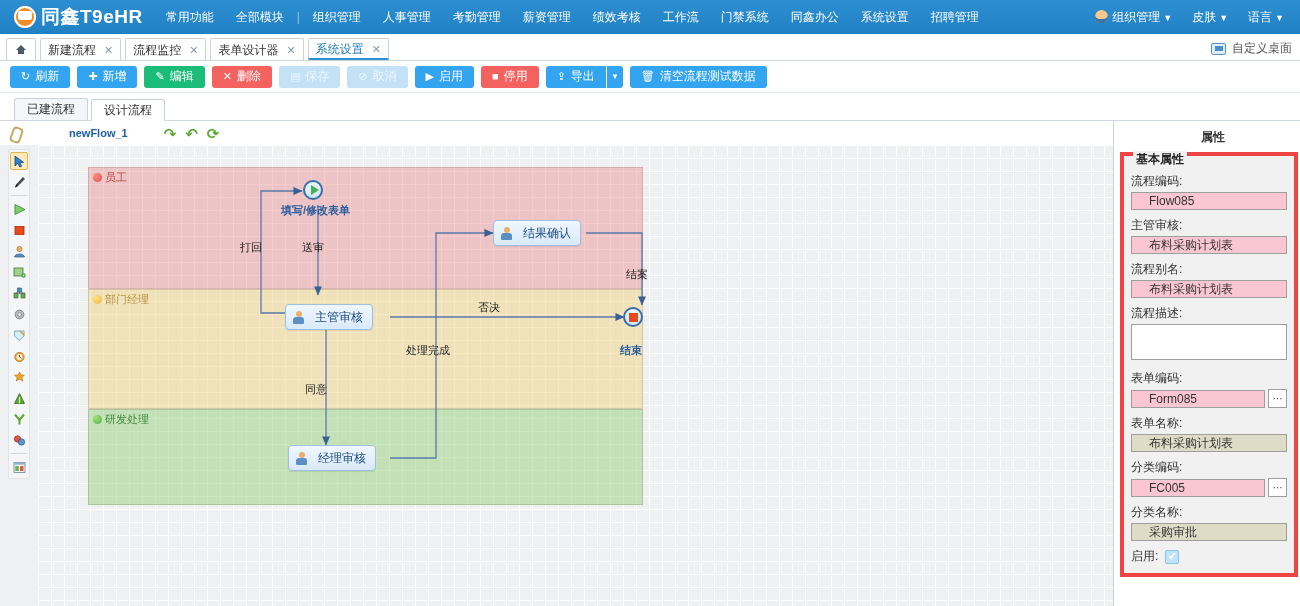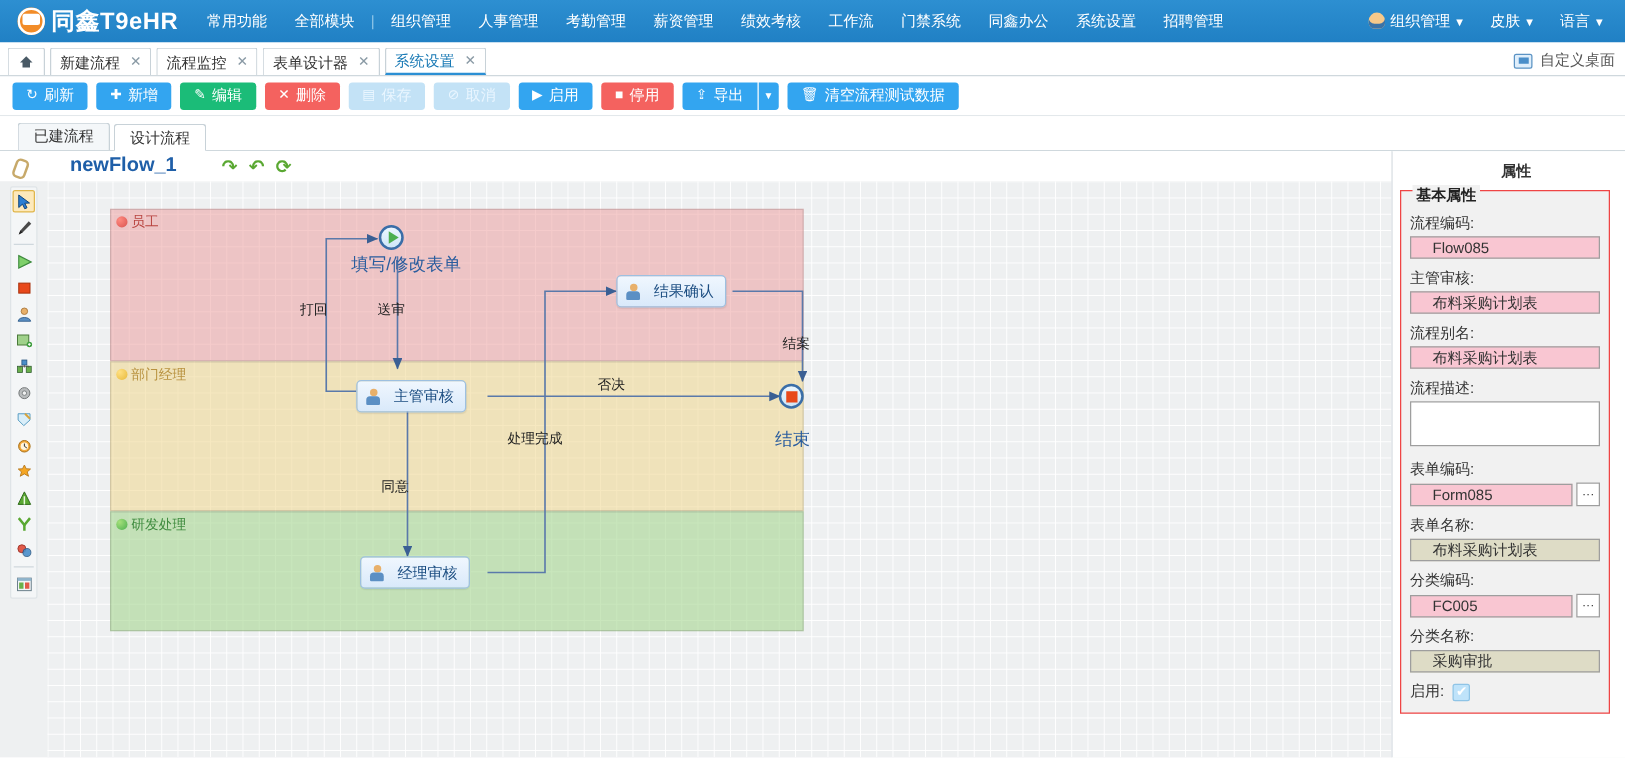--- a/index.html
+++ b/index.html
@@ -117,21 +117,21 @@
   #designer-head {
     height:24px; display:flex; align-items:center; gap:0; padding-left:8px;
     background:#fff;
   }
   .clip-ico { width:14px;height:15px; margin-right:34px; position:relative; display:inline-block;}
   .clip-ico::before{
     content:""; position:absolute; left:3px; top:1px; width:7px;height:12px;
     border:2px solid #c7a96a; border-radius:4px;
     transform: rotate(20deg);
   }
-  #flow-name { color:#1f5fa8; font-weight:bold; font-size:16px; margin-right:36px;}
+  #flow-name { color:#1f5fa8; font-weight:bold; font-size:11px; margin-right:36px;margin-left:13px;}
   .undoico { display:inline-block; margin-right:9px; color:#5aa832; font-size:15px; font-weight:bold; cursor:pointer; line-height:1;}
 
   #canvas-wrap { flex:1; position:relative; overflow:hidden; background:#eef0f1; }
   #palette {
     position:absolute; left:8px; top:4px; width:22px;
     background:#f4f6f7; border:1px solid #dfe4e7; border-radius:2px;
     padding:2px 0; z-index:6;
     display:flex; flex-direction:column; align-items:center; gap:3px;
   }
   .pal { width:18px;height:18px; display:flex;align-items:center;justify-content:center; cursor:pointer; position:relative;}
@@ -184,31 +184,31 @@
     content:""; border-left:8px solid #4caf50; border-top:5px solid transparent;
     border-bottom:5px solid transparent; margin-left:3px;
   }
   .node-end {
     position:absolute; width:20px;height:20px;border-radius:50%;
     background:linear-gradient(to bottom,#eaf6ff,#cfe6f7);
     border:2px solid #3a6ea8; display:flex;align-items:center;justify-content:center;cursor:pointer;
   }
   .node-end::after{ content:""; width:9px;height:9px;background:#e8491b; }
 
-  .node-cap { position:absolute; font-size:14px; color:#2a5d9e; white-space:nowrap; }
+  .node-cap { position:absolute; font-size:11px; color:#2a5d9e; white-space:nowrap;font-weight:bold; }
   .edge-lbl { position:absolute; font-size:11px; color:#222; white-space:nowrap; }
 
   
   #props {
     width:187px; flex:none; border-left:1px solid #ccd4d9; background:#fff;
     display:flex; flex-direction:column; overflow:hidden;
   }
   #props-title { font-weight:bold; font-size:12px; color:#333; padding:8px 0 6px 12px;text-align:center; }
   .fieldset {
-    border:1px solid #ef4444; background:#f1f1f1; margin:0 12px 6px 6px;
+    border:4px solid #ef4444; background:#f1f1f1; margin:0 2px 6px 6px;
     padding:4px 7px 8px 7px; position:relative;
   }
   .legend { font-weight:bold; font-size:12px; color:#222; background:#f1f1f1; padding:0 3px; margin-left:2px; position:relative; top:-9px; display:inline-block;}
   .fl { font-size:12px; color:#333; margin:0 0 2px 0; display:block;}
   .row { display:flex; align-items:center; gap:3px; margin-bottom:7px;}
   .fin {
     flex:1; height:18px; border:1px solid #9e9e9e; background:#f9c6d2;
     font-size:12px; color:#333; padding:0 17px; font-family:inherit; min-width:0;
   }
   .fin.readonly { background:#dedcc6; }

